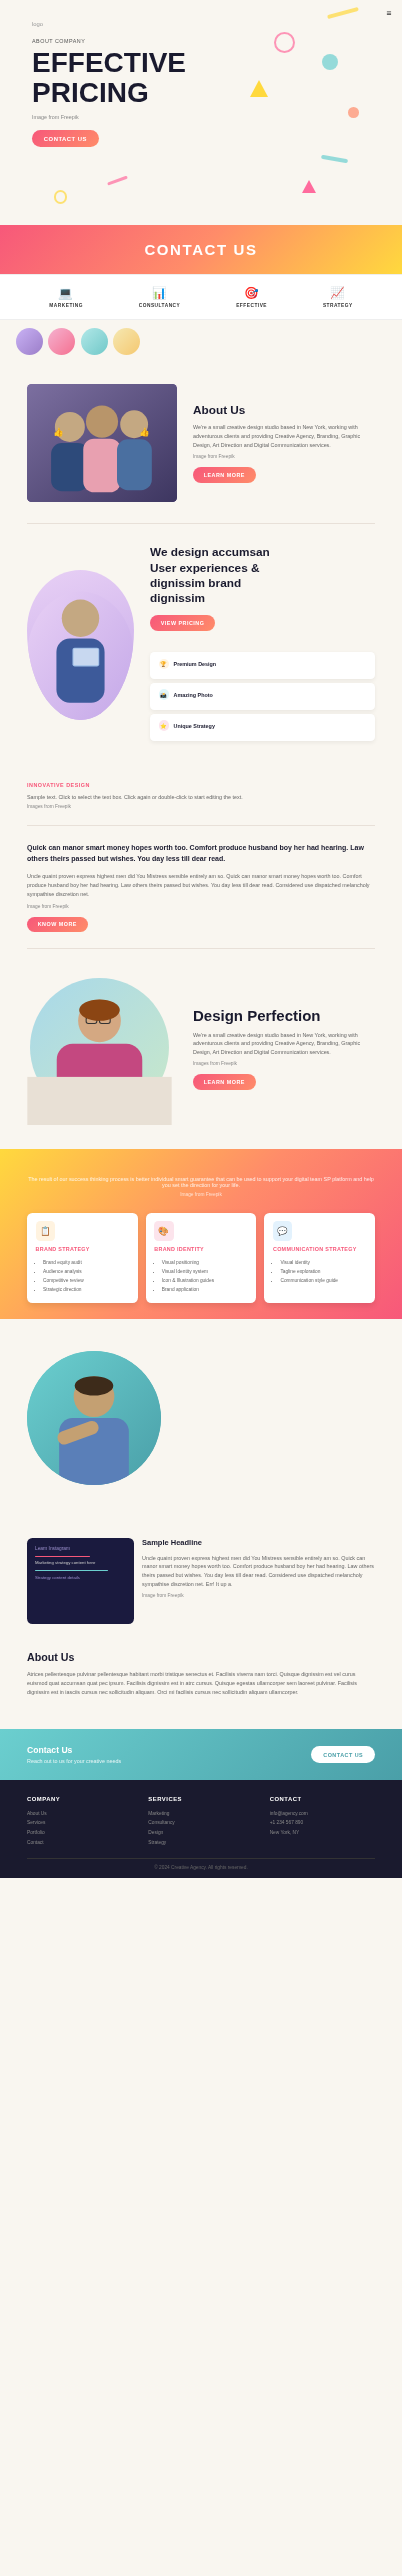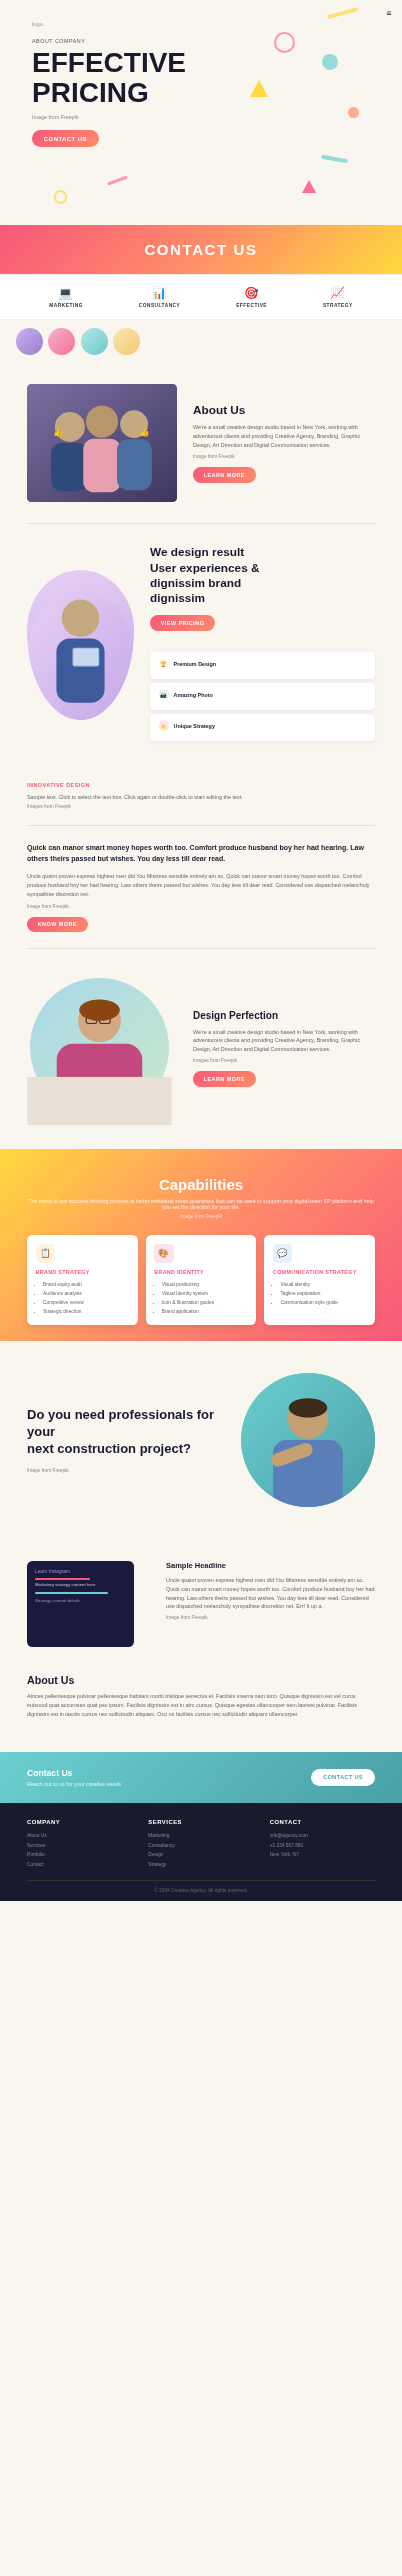--- a/index.html
+++ b/index.html
@@ -193,21 +193,21 @@
       padding: 21.4px 27px;
       gap: 16px;
       align-items: center;
       background: #f9f6f0;
     }
     .perfection-image {
       flex: 0 0 150px;
       position: relative;
     }
     .perfection-content { flex: 1; }
-    .perfection-content h2 { font-size: 10px; font-weight: 800; color: #1a1a2e; margin-bottom: 6.4px; }
+    .perfection-content h2 { font-size: 15px; font-weight: 800; color: #1a1a2e; margin-bottom: 6.4px; }
     .perfection-content p { font-size: 5.4px; color: #666; line-height: 1.6; margin-bottom: 4.3px; }
     .perfection-source { font-size: 4.8px; color: #888; margin-bottom: 8.6px; }
     .btn-more {
       background: linear-gradient(135deg, #f7587a, #ff8c69);
       color: white;
       border: none;
       padding: 4.8px 10.7px;
       border-radius: 10.7px;
       font-size: 5.4px;
       font-weight: bold;
@@ -292,21 +292,21 @@
       display: flex;
       align-items: flex-end;
       justify-content: center;
     }
 
     
     .sample-section {
       background: #f9f6f0;
       padding: 21.4px 27px;
       display: flex;
-      gap: 32px;
+      gap: 8px;
       align-items: flex-start;
     }
     .sample-screen {
       flex: 0 0 107px;
       background: #1a1a3e;
       border-radius: 5.4px;
       padding: 8px;
       color: white;
       min-height: 86px;
     }
@@ -491,21 +491,21 @@
 
       <circle cx="100" cy="90" r="35" fill="#c4a882"></circle>
       <rect x="55" y="128" width="90" height="120" rx="25" fill="#3d5a9a"></rect>
 
       <rect x="85" y="145" width="50" height="35" rx="4" fill="#a0c0e8"></rect>
       <rect x="87" y="147" width="46" height="31" rx="2" fill="#c8d8f0"></rect>
     </svg>
   </div>
   <div class="design-content">
     <h2>
-      <span>We design result</span><br>
+      <span>We design accumsan</span><br>
       <span>User experiences &amp;</span><br>
       <span>dignissim brand</span><br>
       <span>dignissim</span>
     </h2>
     <button class="btn-pricing">VIEW PRICING</button>
     
     <div class="design-features">
       <div class="feature-card">
         <div class="feature-icon-row">
           <div class="feature-icon" style="background:#fff3e0;">🏆</div>
@@ -570,21 +570,20 @@
   </div>
   <div class="perfection-content">
     <h2>Design Perfection</h2>
     <p>We're a small creative design studio based in New York, working with adventurous clients and providing Creative Agency, Branding, Graphic Design, Art Direction and Digital Communication services.</p>
     <div class="perfection-source">Images from Freepik</div>
     <button class="btn-more">LEARN MORE</button>
   </div>
 </div>
 
 <div class="capabilities-section">
-  <h2>Capabilities</h2>
   <p class="capabilities-sub">The result of our success thinking process is better individual smart guarantee that can be used to support your digital team SP platform and help you set the direction for your life.</p>
   <p class="capabilities-source">Image from Freepik</p>
 
   <div class="capabilities-grid">
     <div class="cap-card">
       <div class="cap-card-icon" style="background:#fff3e0;">📋</div>
       <div class="cap-card-title">BRAND STRATEGY</div>
       <ul class="cap-card-items">
         <li>Brand equity audit</li>
         <li>Audience analysis</li>
@@ -608,27 +607,20 @@
       <ul class="cap-card-items">
         <li>Visual identity</li>
         <li>Tagline exploration</li>
         <li>Communication style guide</li>
       </ul>
     </div>
   </div>
 </div>
 
 <div class="professionals-section">
-  <div class="pro-content">
-    <h2>
-      <span>Do you need professionals for your</span><br>
-      <span>next construction project?</span>
-    </h2>
-    <div class="pro-source">Image from Freepik</div>
-  </div>
   <div class="pro-image">
     <div class="pro-circle">
       <svg width="134" height="134" viewBox="0 0 250 250">
         <defs>
           <linearGradient id="pro-bg" x1="0%" y1="0%" x2="100%" y2="100%">
             <stop offset="0%" style="stop-color:#6bcfcf"></stop>
             <stop offset="100%" style="stop-color:#4a9fa8"></stop>
           </linearGradient>
         </defs>
         <circle cx="125" cy="125" r="125" fill="url(#pro-bg)"></circle>

